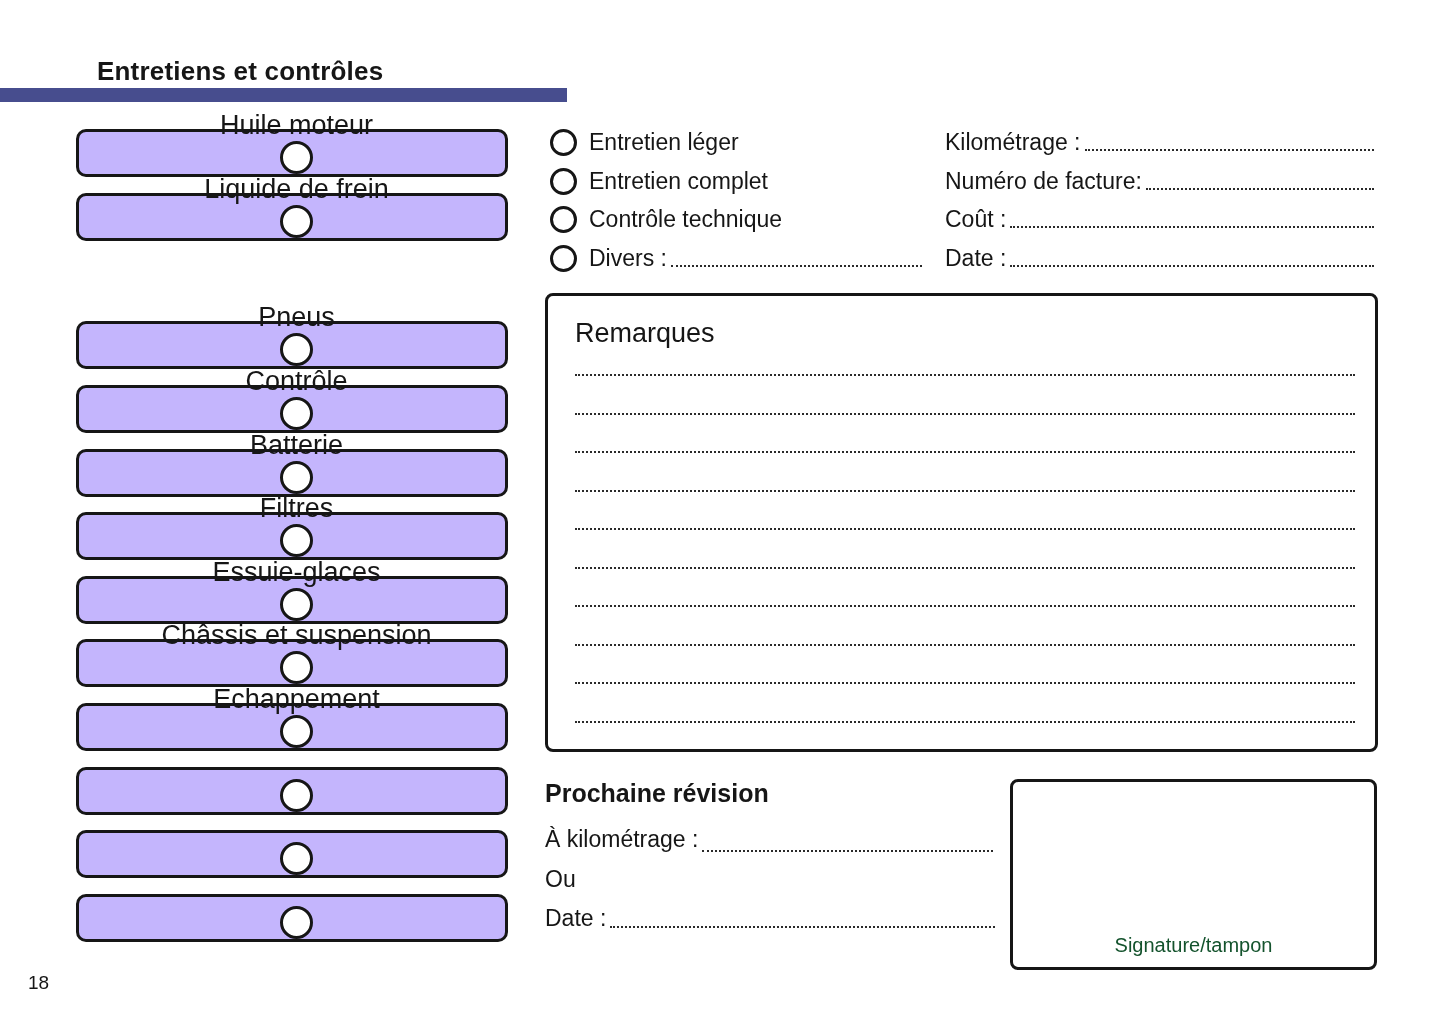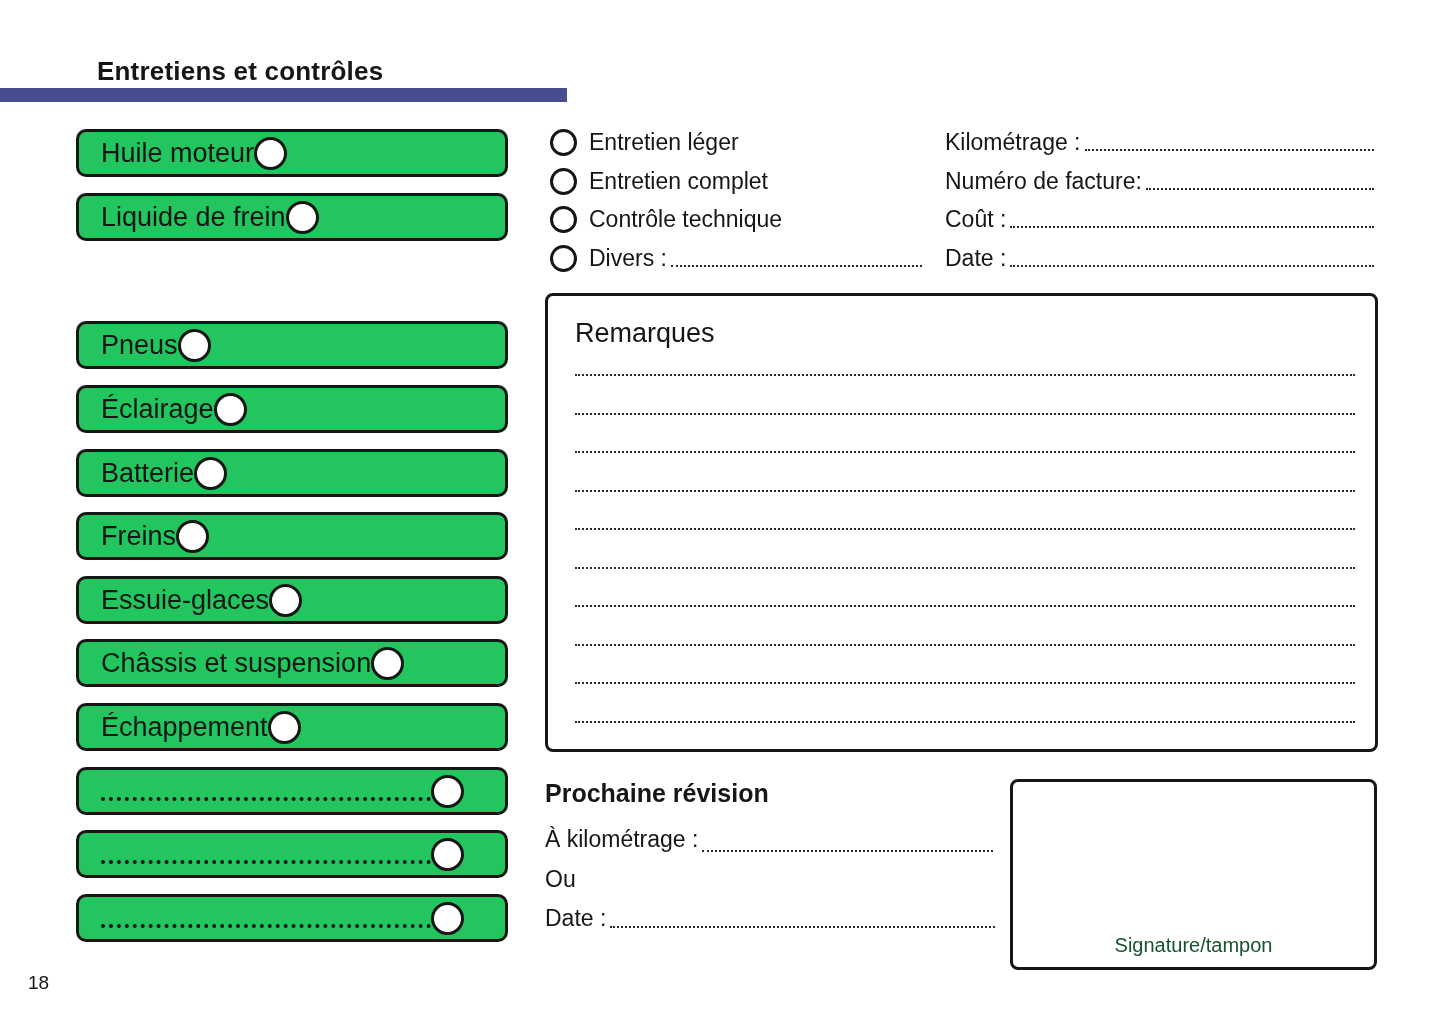--- a/index.html
+++ b/index.html
@@ -28,23 +28,24 @@
   }
   
   .check-box {
     position: absolute;
     left: 76px;
     width: 432px; height: 48px;
     border: 3px solid #161616;
     border-radius: 10px;
     display: flex;
     align-items: center;
-    justify-content: flex-start;
+    justify-content: flex-end;
     padding: 0 13px 0 22px;
-    background: #22c55e;
+    background: #c4b5fd;
+    flex-direction: column;
   }
   .check-label {
     font-size: 27px;
     white-space: nowrap;
   }
   .circle {
     width: 33px; height: 33px;
     border: 3px solid #161616;
     border-radius: 50%;
     flex: none;
@@ -159,29 +160,29 @@
   </div>
   <div class="check-box" style="top:193px">
     <span class="check-label">Liquide de frein</span>
     <span class="circle"></span>
   </div>
   <div class="check-box" style="top:321px">
     <span class="check-label">Pneus</span>
     <span class="circle"></span>
   </div>
   <div class="check-box" style="top:385px">
-    <span class="check-label">Éclairage</span>
+    <span class="check-label">Contrôle</span>
     <span class="circle"></span>
   </div>
   <div class="check-box" style="top:449px">
     <span class="check-label">Batterie</span>
     <span class="circle"></span>
   </div>
   <div class="check-box" style="top:512px">
-    <span class="check-label">Freins</span>
+    <span class="check-label">Filtres</span>
     <span class="circle"></span>
   </div>
   <div class="check-box" style="top:576px">
     <span class="check-label">Essuie-glaces</span>
     <span class="circle"></span>
   </div>
   <div class="check-box" style="top:639px">
     <span class="check-label">Châssis et suspension</span>
     <span class="circle"></span>
   </div>

